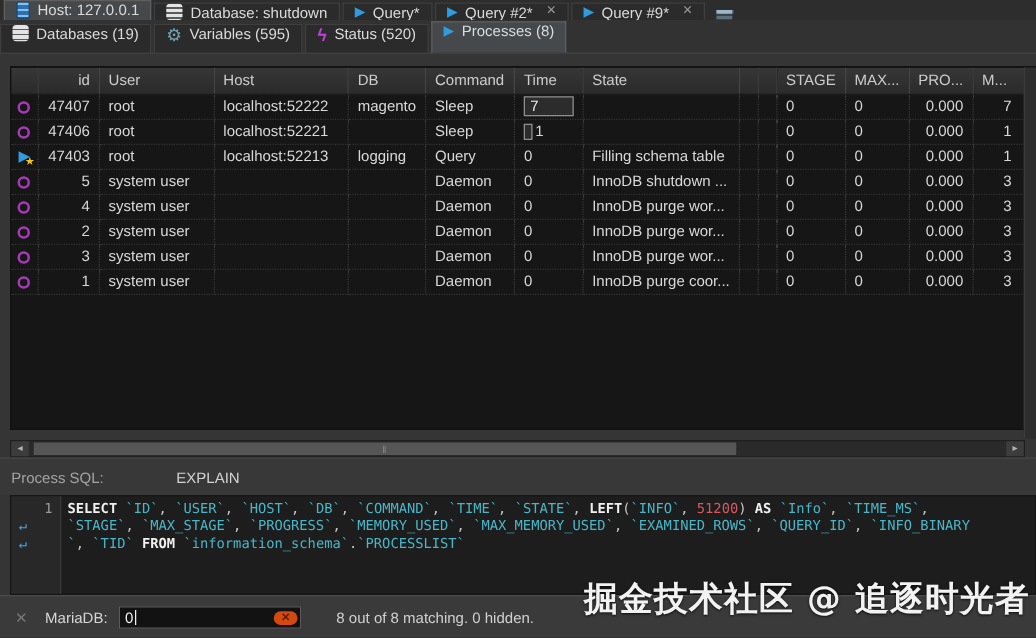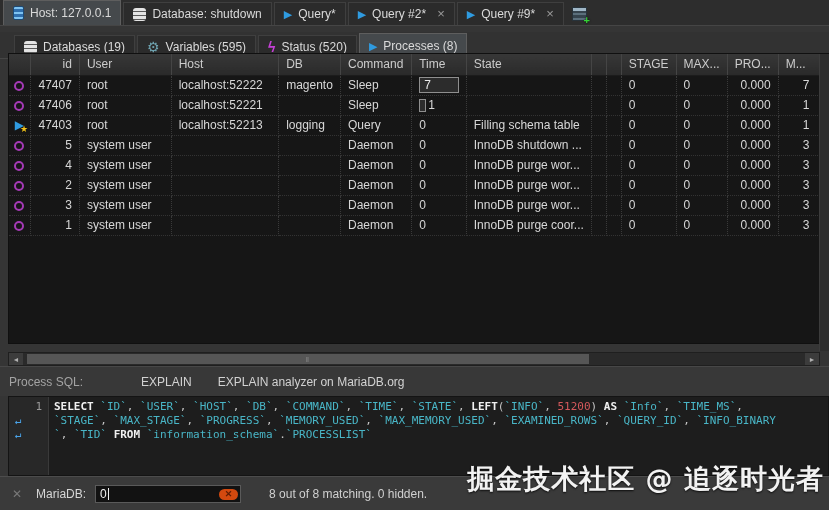--- a/index.html
+++ b/index.html
@@ -3,22 +3,22 @@
 <meta charset="utf-8">
 <style>
 *{margin:0;padding:0;box-sizing:border-box}
 html,body{width:829px;height:510px;overflow:hidden;background:#353535;
   font-family:"Liberation Sans",sans-serif;font-size:12px;color:#d4d4d4}
 #stage{position:relative;width:829px;height:510px;background:#353535}
 
 
 .tabbar{position:absolute;left:0;width:100%;display:flex;align-items:flex-end;background:#2d2d2d;border-bottom:1px solid #454545}
 #main-tabbar{top:0;height:26px;padding-left:3px}
-#sub-tabbar{top:32px;height:27px;padding-left:14px;background:#323232}
-.tab{display:flex;align-items:center;gap:6px;height:23px;padding:0 9px;background:#2b2b2b;
+#sub-tabbar{top:16px;height:27px;padding-left:0;background:#323232}
+.tab{display:flex;align-items:flex-start;gap:6px;height:23px;padding:0 9px;background:#2b2b2b;
   border:1px solid #3f3f3f;border-bottom:none;margin-right:2px;white-space:nowrap;cursor:default}
 .tab.active{background:#45494c;border-color:#5e5e5e;height:25px}
 .tab-label{color:#dadada}
 .close{color:#9a9a9a;font-size:13px;line-height:10px;margin-left:5px}
 
 
 .icon{display:inline-flex;align-items:center;justify-content:center;flex:0 0 auto}
 .ic-play{color:#2f9be0;font-size:11px}
 .ic-gear{color:#6fa3b0;font-size:14px}
 .ic-bolt{color:#c540d6;font-size:14px;font-weight:bold}
@@ -321,21 +321,20 @@
     <div class="sb-btn">◄</div>
     <div class="sb-track">
       <div class="sb-thumb">‖</div>
     </div>
     <div class="sb-btn">►</div>
   </div>
 
   <div id="psql">
     <span class="lbl">Process SQL:</span>
     <span class="lnk">EXPLAIN</span>
-    <span class="lnk">EXPLAIN analyzer on MariaDB.org</span>
   </div>
 
   <div id="editor">
     <div id="gutter">
         <div class="gl">1</div>
         <div class="gl">
           <span class="ic-wrap">↵</span>
         </div>
         <div class="gl">
           <span class="ic-wrap">↵</span>

